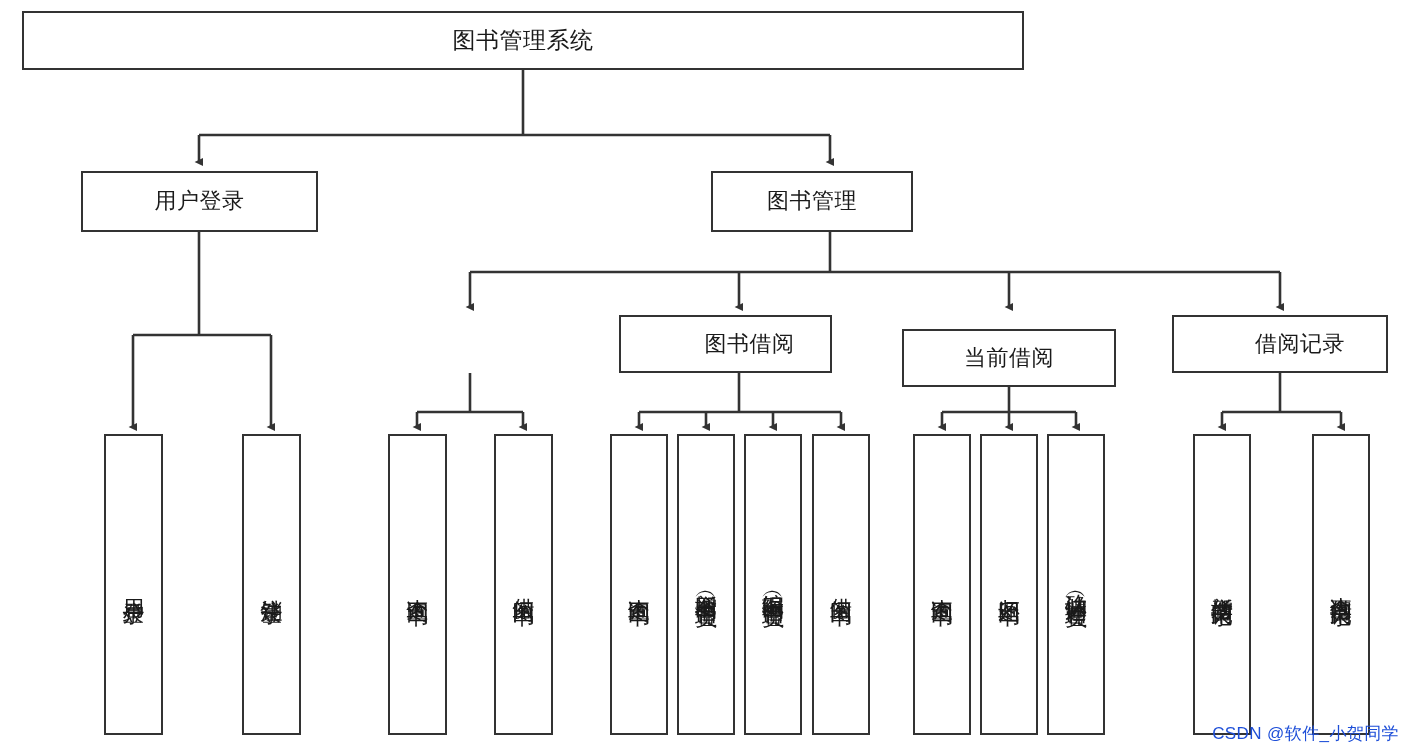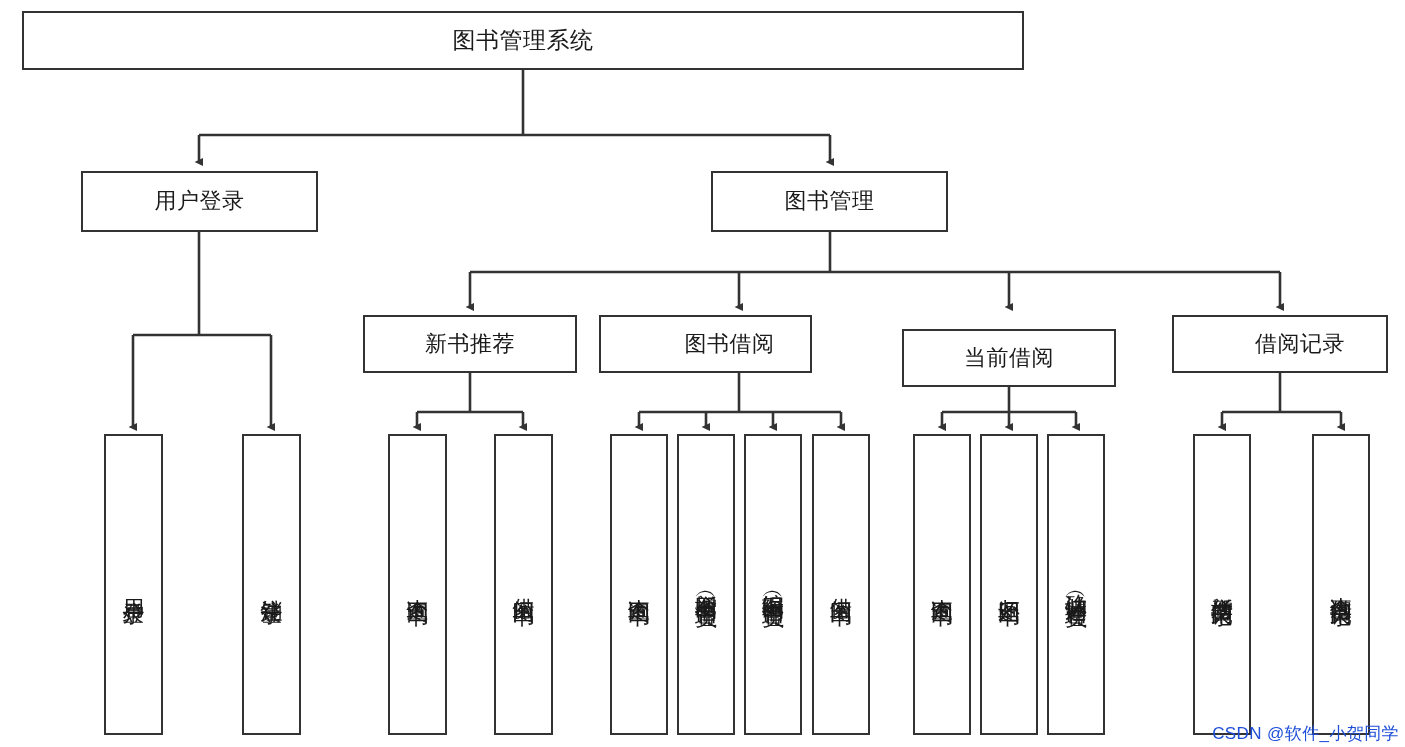--- a/index.html
+++ b/index.html
@@ -132,28 +132,25 @@
     </g>
   </svg>
 
   <div class="node horiz root" style="left:22px; top:11px; width:1002px; height:59px;">
     <span class="node-label">图书管理系统</span>
   </div>
 
   <div class="node horiz" style="left:81px; top:171px; width:237px; height:61px;">
     <span class="node-label">用户登录</span>
   </div>
-  <div class="node horiz" style="left:711px; top:171px; width:237px; height:61px;">
+  <div class="node horiz" style="left:711px; top:171px; width:202px; height:61px;">
     <span class="node-label">图书管理</span>
   </div>
 
-  <div class="node horiz" style="left:363px; top:315px; width:214px; height:58px;">
-    <span class="node-label">新书推荐</span>
-  </div>
-  <div class="node horiz" style="left:599px; top:315px; width:213px; height:58px;padding-left:48px;">
+  <div class="node horiz" style="left:619px; top:315px; width:213px; height:58px;padding-left:48px;">
     <span class="node-label">图书借阅</span>
   </div>
   <div class="node horiz" style="left:902px; top:329px; width:214px; height:58px;">
     <span class="node-label">当前借阅</span>
   </div>
   <div class="node horiz" style="left:1172px; top:315px; width:216px; height:58px;padding-left:40px;">
     <span class="node-label">借阅记录</span>
   </div>
 
   <div class="node vert" style="left:104px; top:434px; width:59px; height:301px;">

